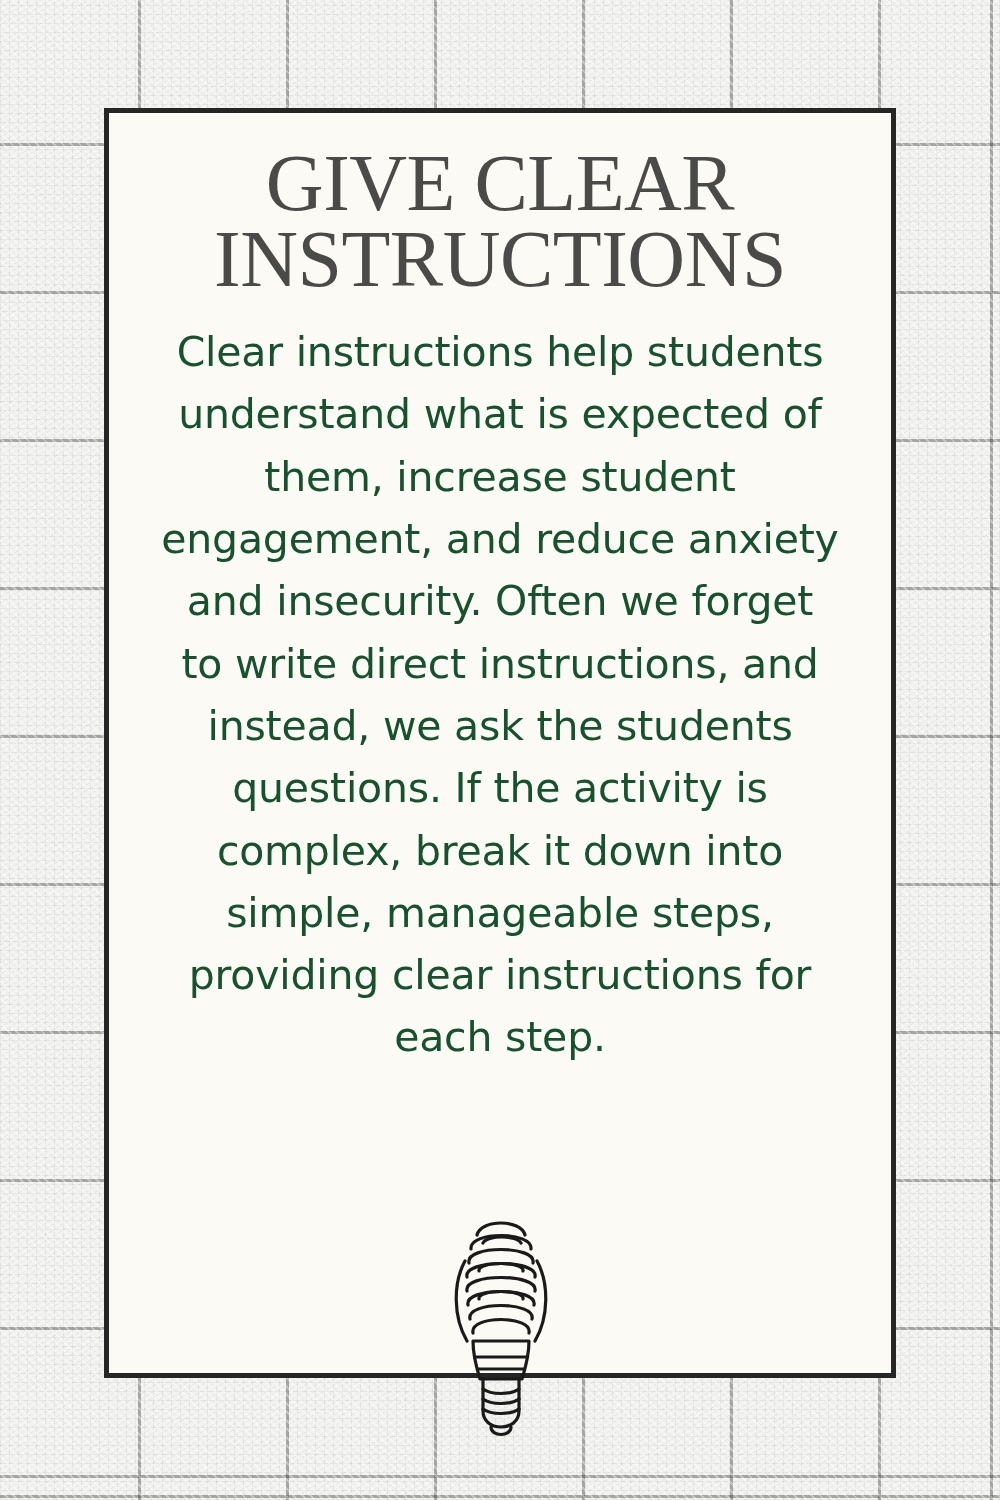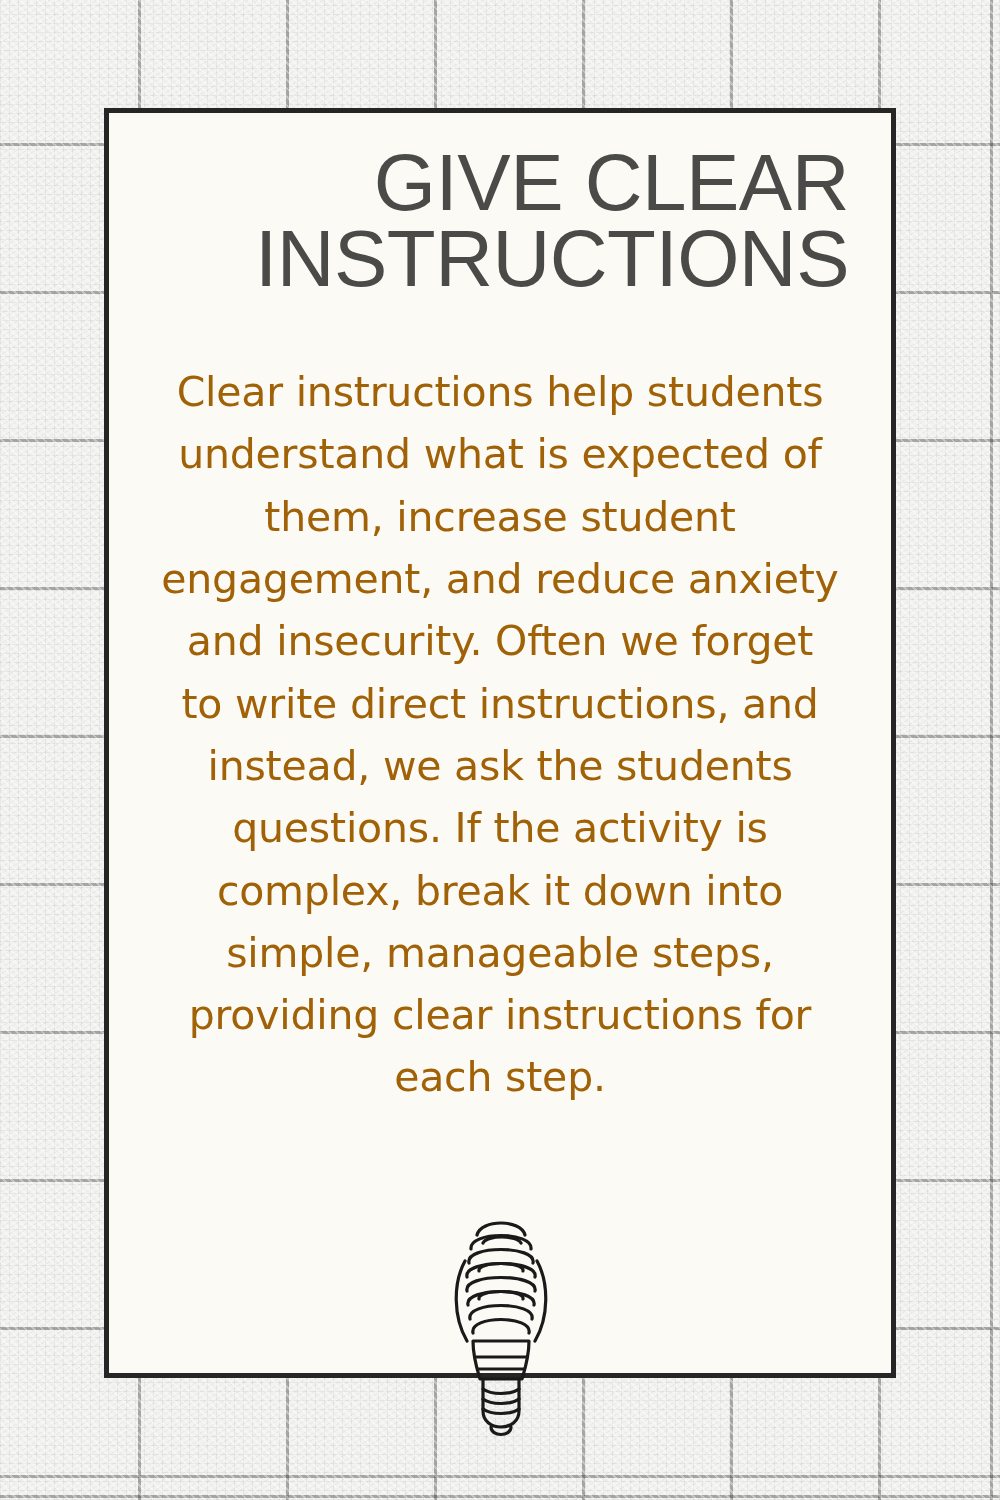--- a/index.html
+++ b/index.html
@@ -53,33 +53,33 @@
     position: absolute;
     inset: 0;
     padding: 32px 34px 0 34px;
     box-sizing: border-box;
   }
 
   .title {
     margin: 0;
     padding: 0 8px;
     color: #4a4a48;
-    font-family: Liberation Sans, sans-serif;
+    font-family: Liberation Serif, serif;
     font-weight: 400;
     font-size: 80px;
     line-height: 0.95;
     letter-spacing: -0.5px;
-    text-align: right;
+    text-align: center;
     white-space: pre-line;
   }
 
   .body-text {
-    margin: 64px 0 0 0;
+    margin: 24px 0 0 0;
     padding: 0 18px;
-    color: #a16207;
+    color: #14532d;
     font-family: "DejaVu Sans", sans-serif;
     font-weight: 400;
     font-size: 41px;
     line-height: 1.52;
     text-align: center;
     letter-spacing: -0.2px;
   }
 
   .bulb-wrap {
     position: absolute;

